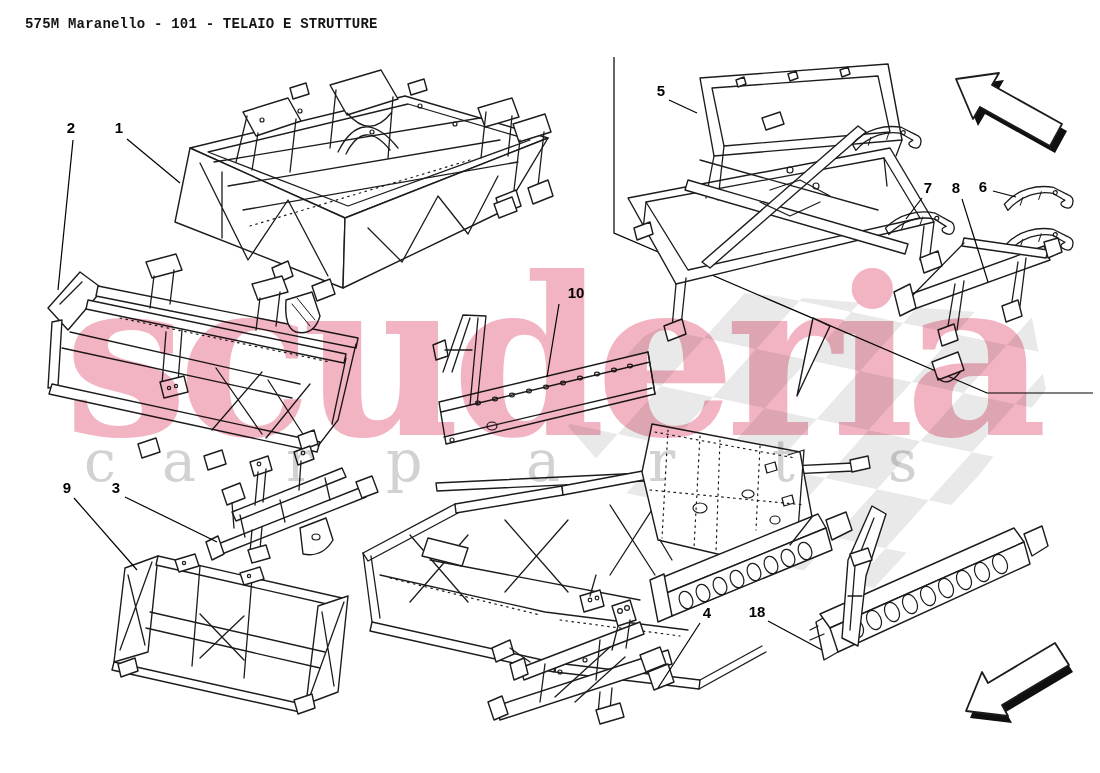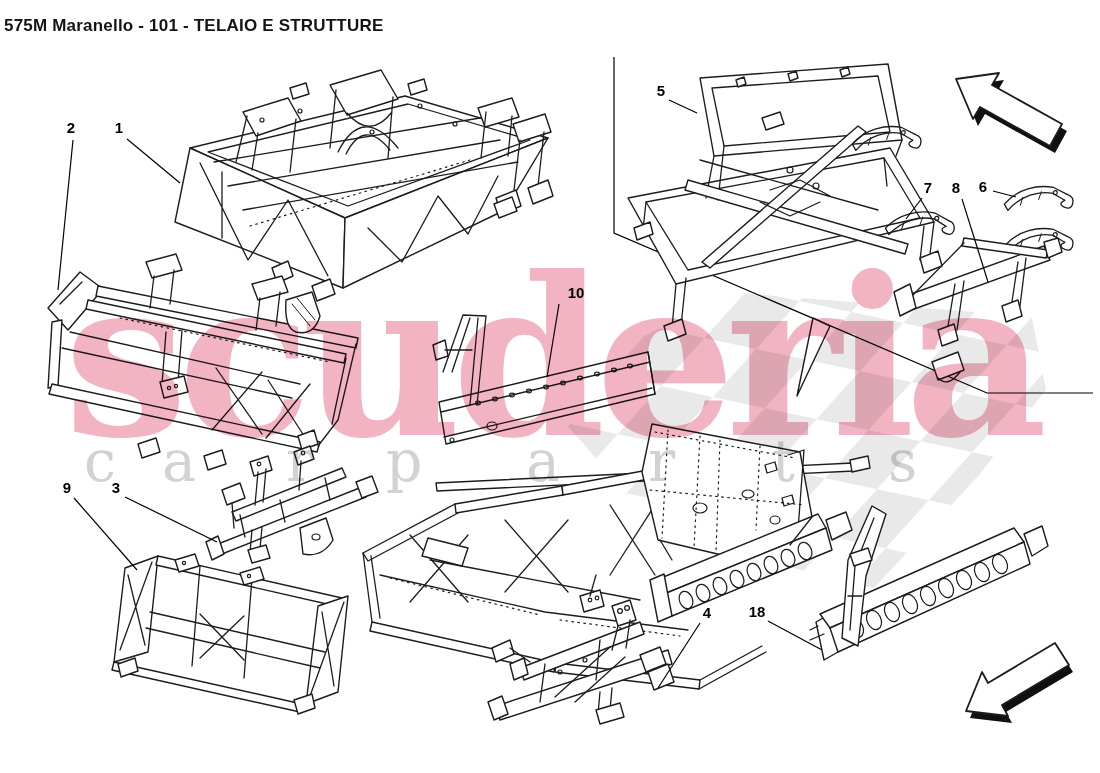--- a/index.html
+++ b/index.html
@@ -10,22 +10,22 @@
              clip-path:polygon(34% 2%,97% 10%,100% 34%,86% 62%,64% 99%,20% 82%,0 46%,14% 18%);}
   #flag-checks{position:absolute;left:-90px;top:-90px;width:680px;height:500px;
              background:conic-gradient(#e7e7e7 90deg,rgba(255,255,255,0) 90deg 180deg,#e7e7e7 180deg 270deg,rgba(255,255,255,0) 270deg);
              background-size:106px 112px;transform:rotate(12deg) skewX(-30deg);opacity:.9;}
   #art{position:absolute;left:0;top:0;z-index:2;}
   .brand{position:absolute;left:64px;top:248px;z-index:5;line-height:1;
          font-family:"DejaVu Serif",serif;font-weight:bold;font-size:220px;letter-spacing:-10px;
          color:#f2b4c2;mix-blend-mode:multiply;pointer-events:none;white-space:nowrap;}
   .wchar{position:absolute;top:433px;z-index:5;font-family:"DejaVu Serif",serif;font-size:57px;
          color:#d2d2d2;mix-blend-mode:multiply;pointer-events:none;line-height:1;}
-  #header{position:absolute;left:4px;top:16px;z-index:7;font-size:17px;font-weight:bold;
-          color:#141414;letter-spacing:.2px;}
+  #header{position:absolute;left:25px;top:16px;z-index:7;font-size:14px;font-weight:bold;
+          color:#141414;letter-spacing:.2px;font-family:Liberation Mono, monospace;}
   .callout{position:absolute;z-index:6;font-size:15px;font-weight:bold;color:#000;
            transform:translate(-50%,-50%);}
   
   .o{fill:#ffffff;stroke:#1c1c1c;stroke-width:1.4;stroke-linejoin:round;}
   .l{fill:none;stroke:#1c1c1c;stroke-width:1.3;stroke-linecap:round;stroke-linejoin:round;}
   .t{fill:none;stroke:#1c1c1c;stroke-width:1;stroke-linecap:round;}
   .d{fill:none;stroke:#1c1c1c;stroke-width:1.2;stroke-dasharray:1.6 4.4;stroke-linecap:round;}
   .hole{fill:none;stroke:#1c1c1c;stroke-width:1.2;}
   .ldr{fill:none;stroke:#000;stroke-width:1.2;}
   .shadow{fill:#101010;stroke:none;}

